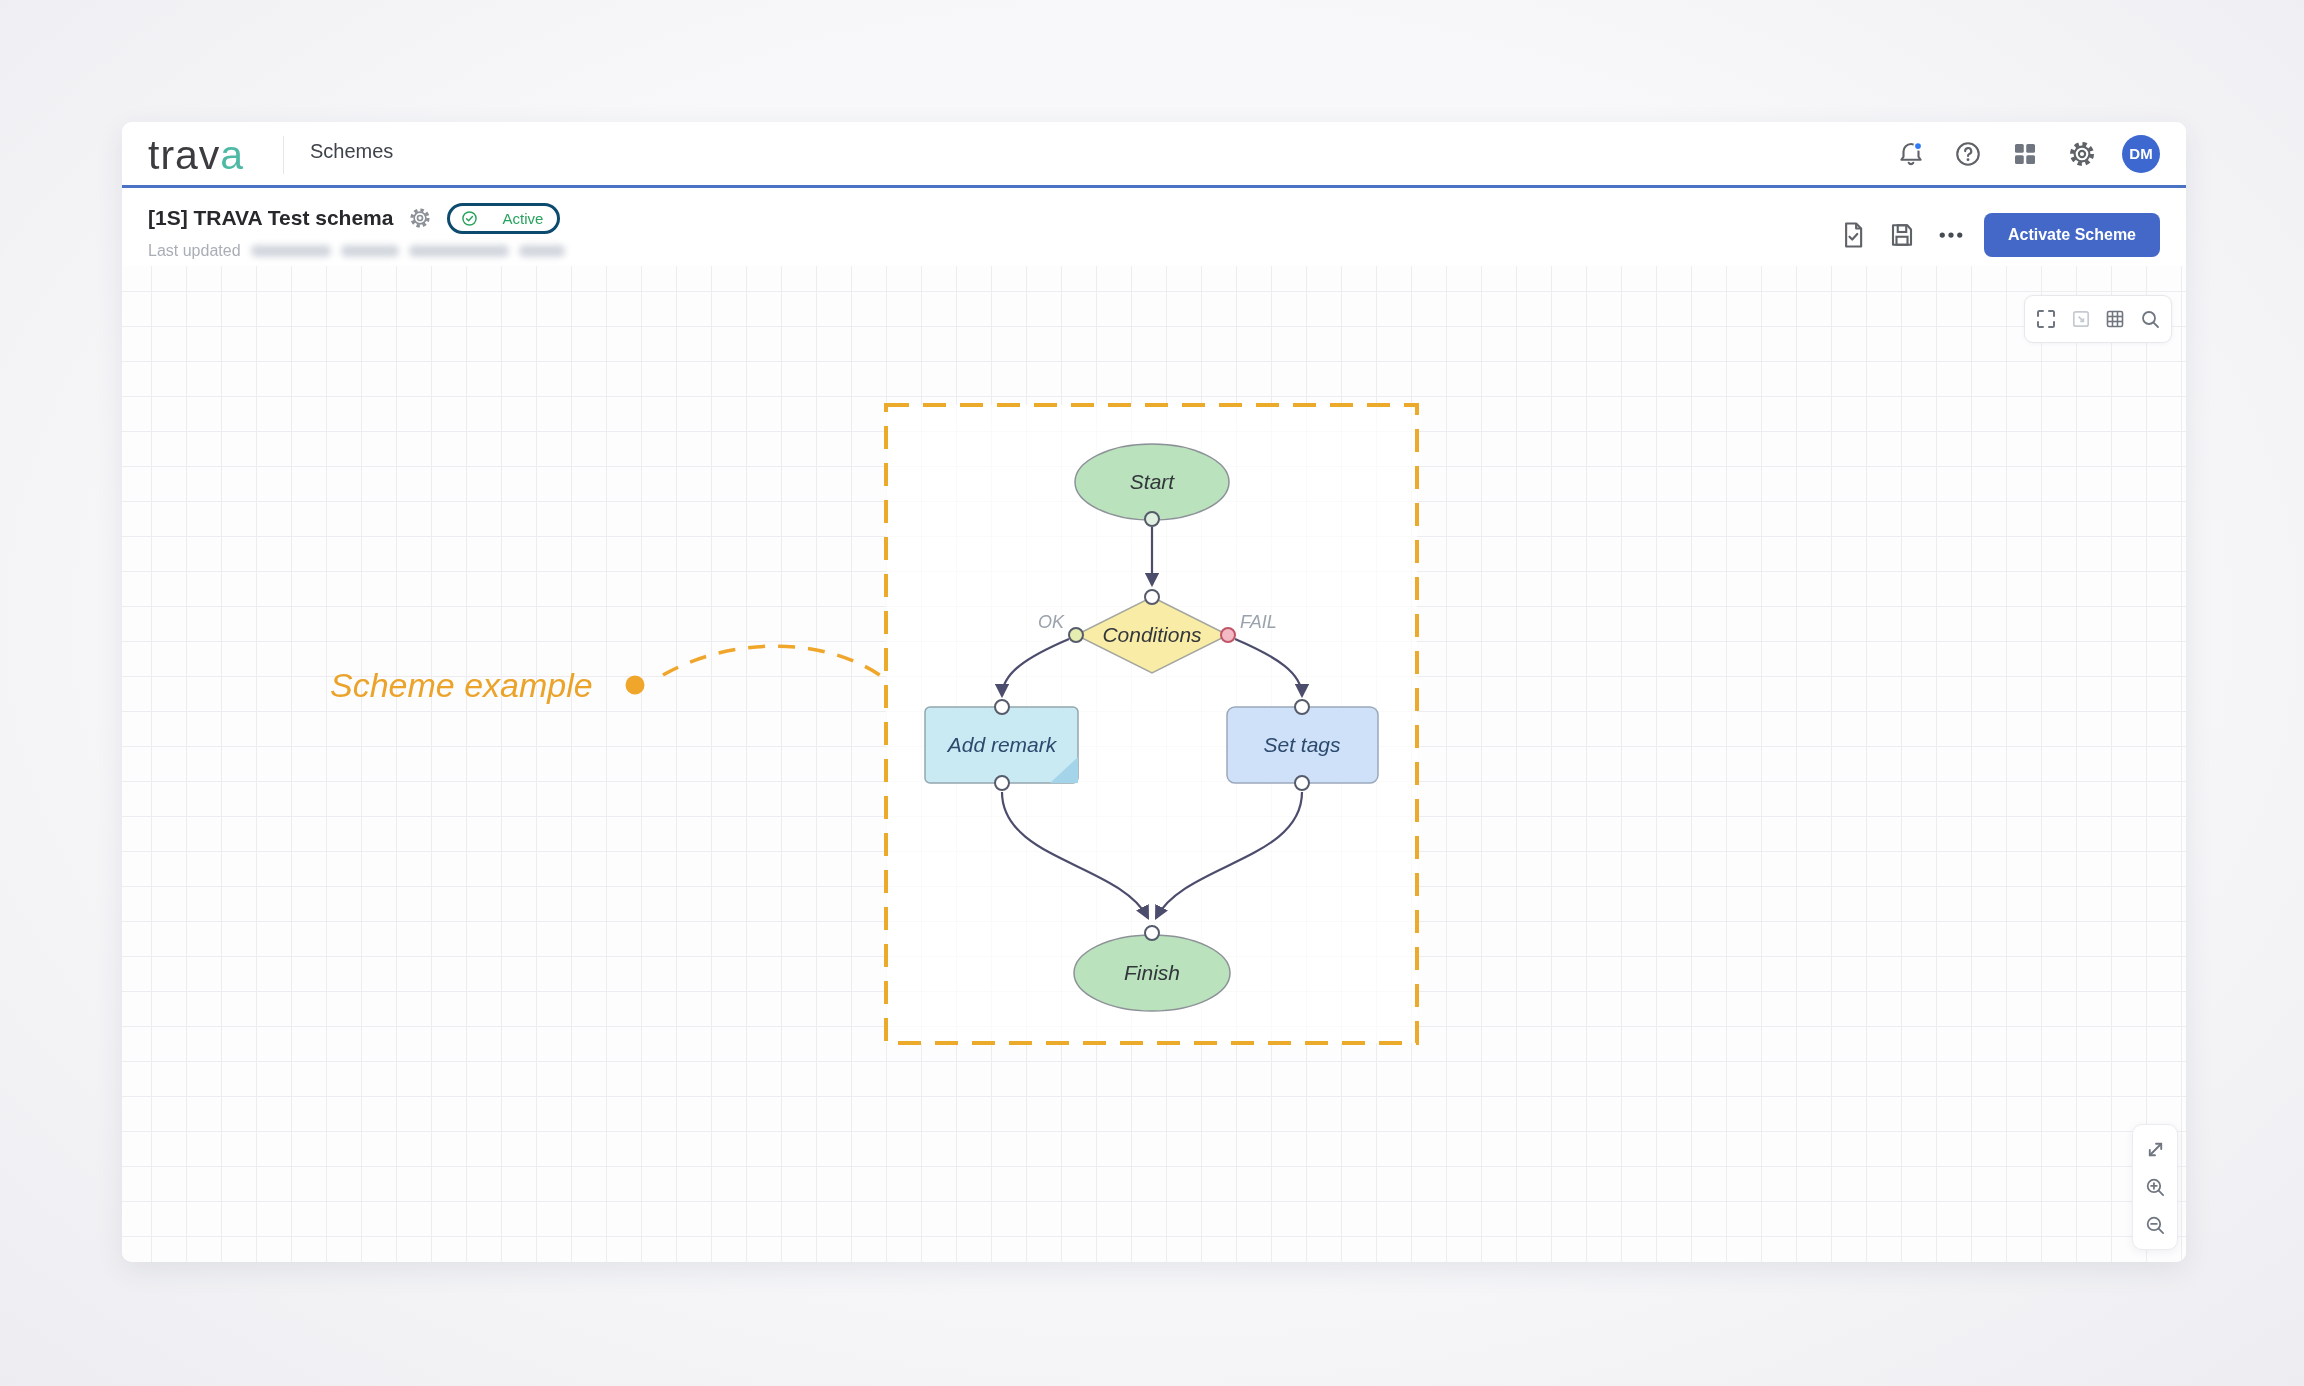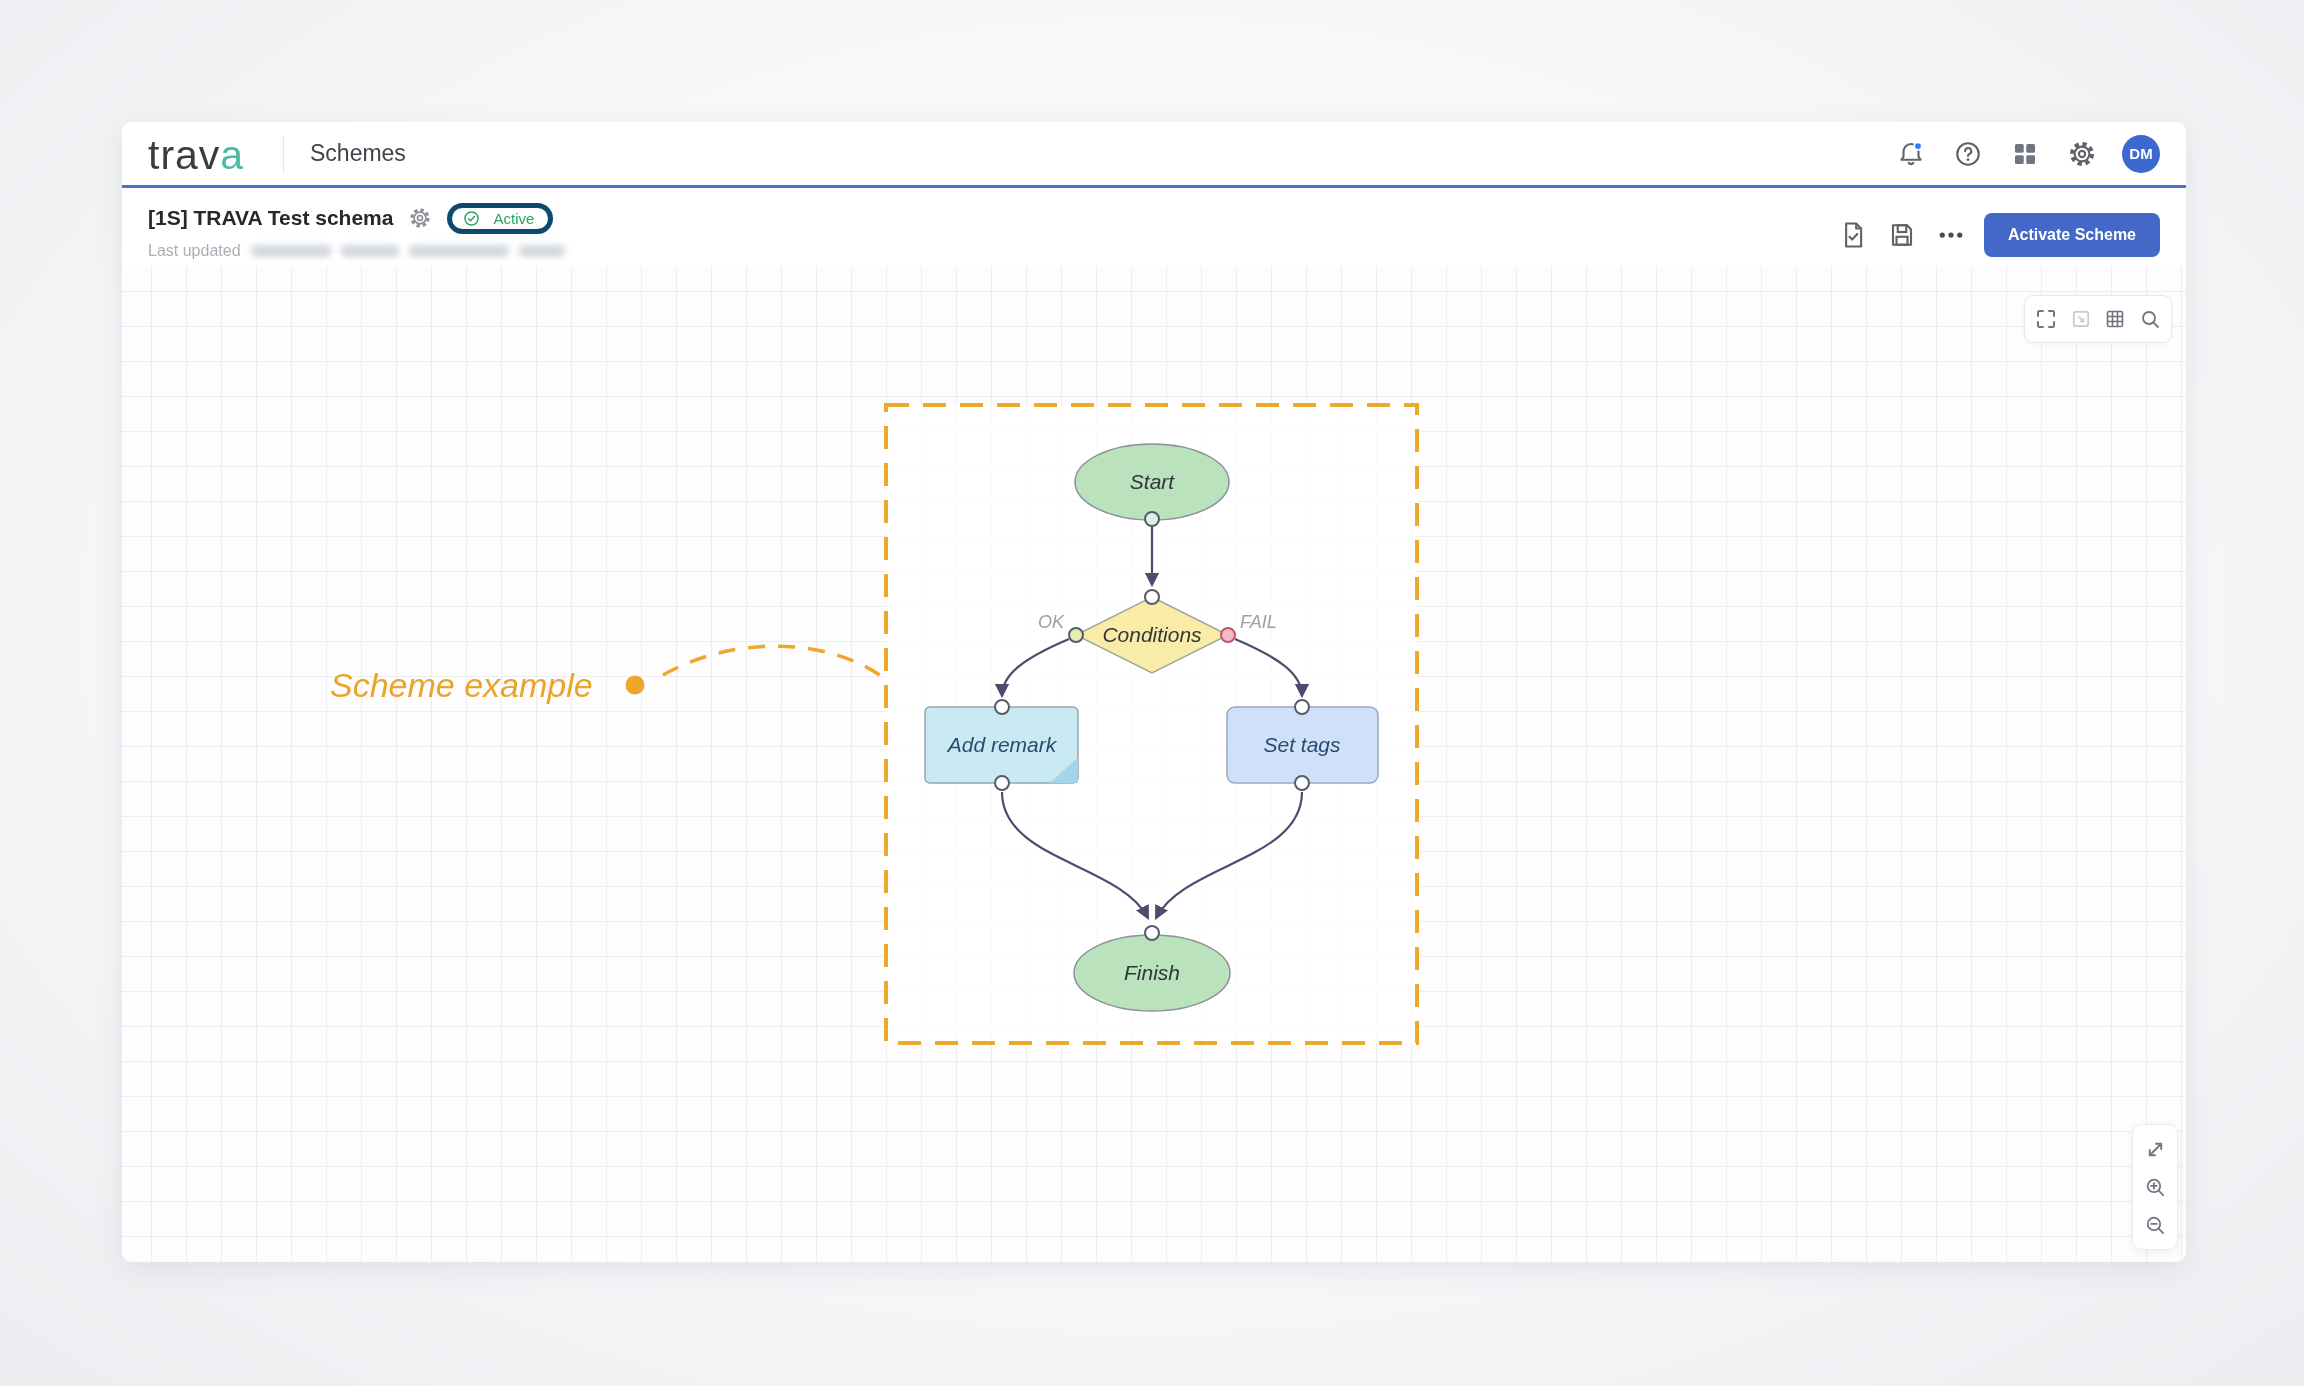--- a/index.html
+++ b/index.html
@@ -11,34 +11,34 @@
     background:#fff; border-radius:10px; box-shadow:0 8px 28px rgba(45,55,80,.09);
     overflow:hidden; }
 
   
   .topbar{ position:absolute; left:0; top:0; width:100%; height:66px;
     border-bottom:3px solid #4a72c5; background:#fff;padding-left:20px; }
   .logo{ position:absolute; left:26px; top:10px; font-size:41px; letter-spacing:1px;
     color:#3c3c40; font-weight:400; }
   .logo .accent{ color:#4ebaa5; }
   .topbar-divider{ position:absolute; left:161px; top:14px; width:1px; height:38px; background:#e4e6ea; }
-  .page-title{ position:absolute; left:188px; top:18px; font-size:23px; color:#3f434a; }
+  .page-title{ position:absolute; left:188px; top:18px; font-size:20px; color:#3f434a; }
   .topbar-right{ position:absolute; right:26px; top:0; height:63px; display:flex; align-items:center; gap:23px; }
   .tb-icon{ width:34px; height:34px; display:flex; align-items:center; justify-content:center; cursor:pointer; }
   .tb-icon svg{ width:30px; height:30px; }
   .avatar{ width:38px; height:38px; border-radius:50%; background:#3c68cf; color:#fff;
     font-size:15px; font-weight:bold; display:flex; align-items:center; justify-content:center; cursor:pointer; }
 
   
   .schemebar{ position:absolute; left:0; top:66px; width:100%; height:78px; background:#fff; }
   .scheme-left{ position:absolute; left:26px; top:14px; }
   .title-row{ display:flex; align-items:center; gap:14px; height:32px; }
   .scheme-title{ font-size:21px; font-weight:bold; color:#27282c; }
-  .badge{ display:flex; align-items:center; gap:12px; height:31px; padding:0 14px 0 10px;
-    border:5px solid #0c4a6e; border-radius:16px; background:#fff; }
+  .badge{ display:flex; align-items:center; gap:23px; height:31px; padding:0 14px 0 10px;
+    border:3px solid #0c4a6e; border-radius:16px; background:#fff; }
   .badge-label{ font-size:15px; color:#27a35e; }
   .updated-row{ margin-top:8px; display:flex; align-items:center; gap:10px; }
   .updated-label{ font-size:16px; color:#a9aeb6; }
   .redact{ height:12px; border-radius:5px; background:#aeb6c2; opacity:.55; filter:blur(3px); }
   .scheme-actions{ position:absolute; right:26px; top:25px; height:44px; display:flex; align-items:center; gap:17px; }
   .act-icon{ width:32px; height:32px; display:flex; align-items:center; justify-content:center; cursor:pointer; }
   .act-icon svg{ width:30px; height:30px; }
   .activate-btn{ height:44px; padding:0 24px; background:#4468c8; border:none; border-radius:8px;
     color:#fff; font-size:16px; font-weight:bold; font-family:"Liberation Sans",sans-serif; cursor:pointer; }
 

